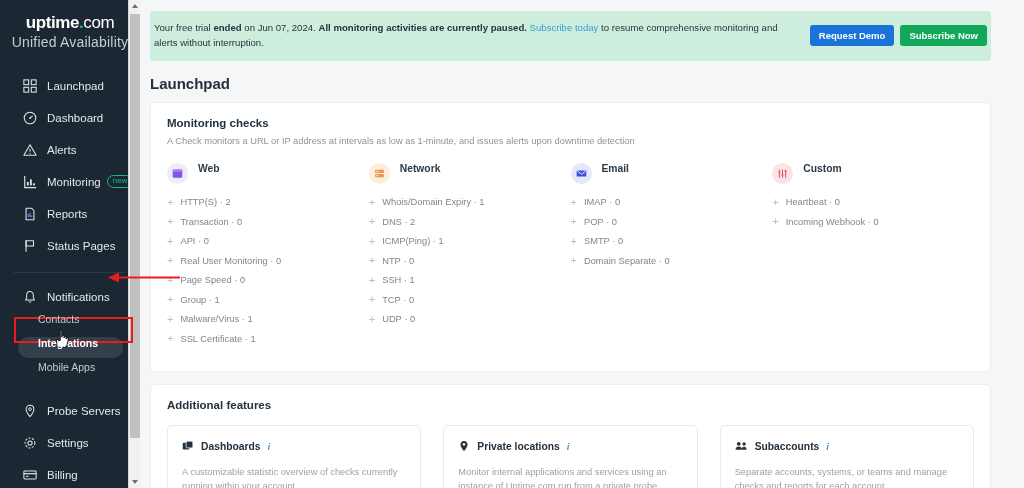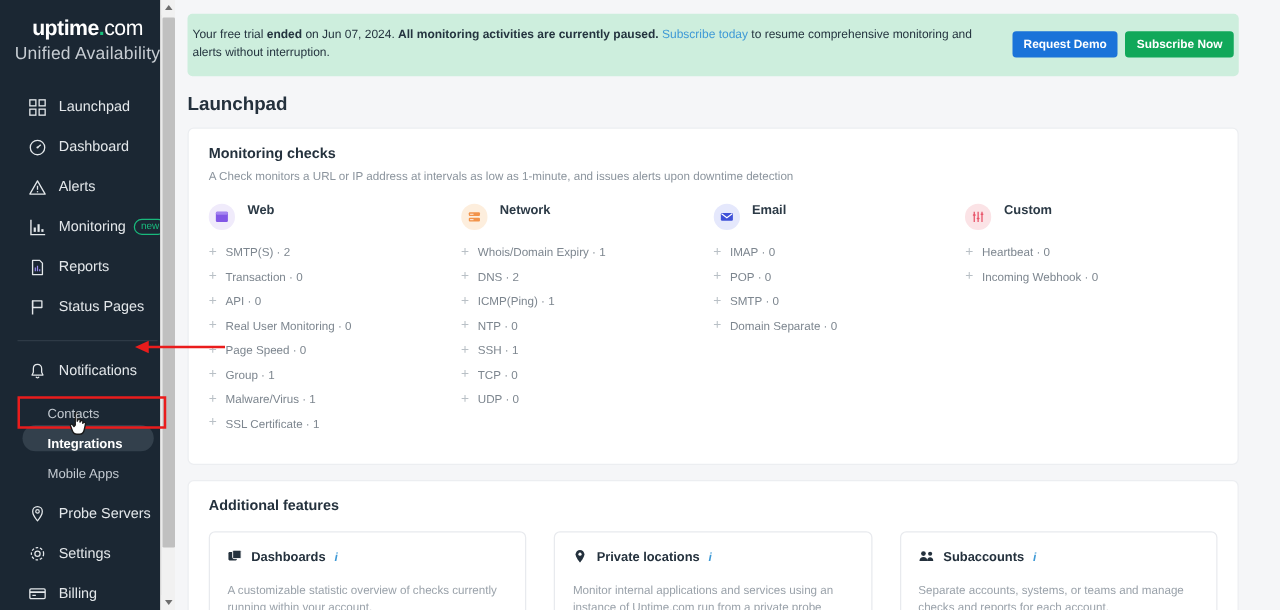--- a/index.html
+++ b/index.html
@@ -44,21 +44,21 @@
     color: #19b97c;
     border: 1px solid #19b97c;
     border-radius: 8px;
     padding: 1px 5px 1.5px 5px;
     line-height: 1;
   }
   .nav-divider { height: 1px; background: #2e3a46; margin: 10px 14px 8px 14px; }
 
   .sub-item {
     height: 24px;
-    display: flex; align-items: flex-end;
+    display: flex; align-items: flex-start;
     padding-left: 38px;
     font-size: 10.5px;
     color: #c3cad1;
     cursor: pointer;
   }
   .sub-item.active {
     color: #ffffff;
     font-weight: 600;
   }
   .sub-item.active .pill {
@@ -327,21 +327,21 @@
         <div class="col">
           <div class="col-head">
             <span class="col-icon" style="background:#f0ebfb;">
               <svg width="11" height="11" viewBox="0 0 16 16">
                   <rect x="1" y="2" width="14" height="12" rx="1.5" fill="#8257e6"></rect>
                   <rect x="1" y="2" width="14" height="3.4" rx="1.5" fill="#a485f0"></rect>
                 </svg>
             </span>
             <span class="col-name">Web</span>
           </div>
-          <div class="chk"><span class="plus">+</span><span>SMTP(S)</span>&nbsp;·&nbsp;<span class="cnt">2</span></div>
+          <div class="chk"><span class="plus">+</span><span>HTTP(S)</span>&nbsp;·&nbsp;<span class="cnt">2</span></div>
           <div class="chk"><span class="plus">+</span><span>Transaction</span>&nbsp;·&nbsp;<span class="cnt">0</span></div>
           <div class="chk"><span class="plus">+</span><span>API</span>&nbsp;·&nbsp;<span class="cnt">0</span></div>
           <div class="chk"><span class="plus">+</span><span>Real User Monitoring</span>&nbsp;·&nbsp;<span class="cnt">0</span></div>
           <div class="chk"><span class="plus">+</span><span>Page Speed</span>&nbsp;·&nbsp;<span class="cnt">0</span></div>
           <div class="chk"><span class="plus">+</span><span>Group</span>&nbsp;·&nbsp;<span class="cnt">1</span></div>
           <div class="chk"><span class="plus">+</span><span>Malware/Virus</span>&nbsp;·&nbsp;<span class="cnt">1</span></div>
           <div class="chk"><span class="plus">+</span><span>SSL Certificate</span>&nbsp;·&nbsp;<span class="cnt">1</span></div>
         </div>
 
         <div class="col">

